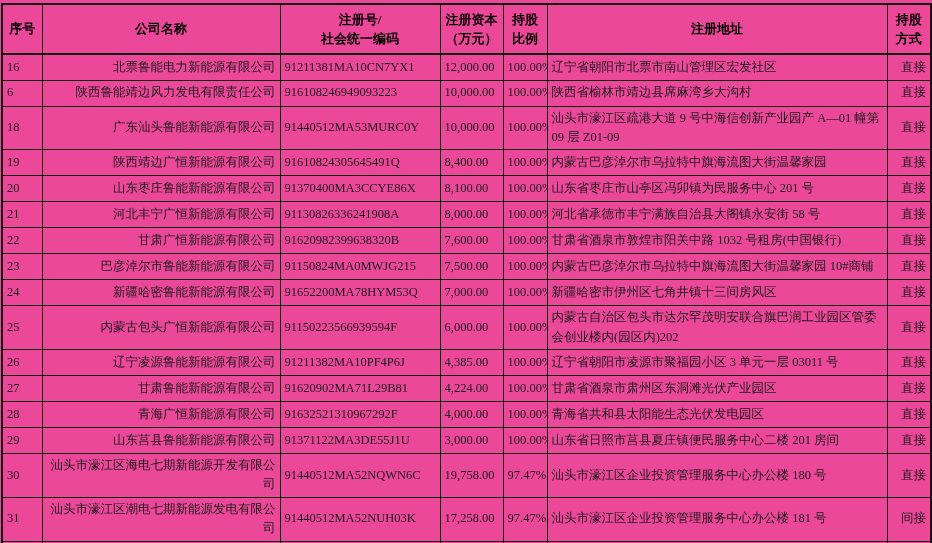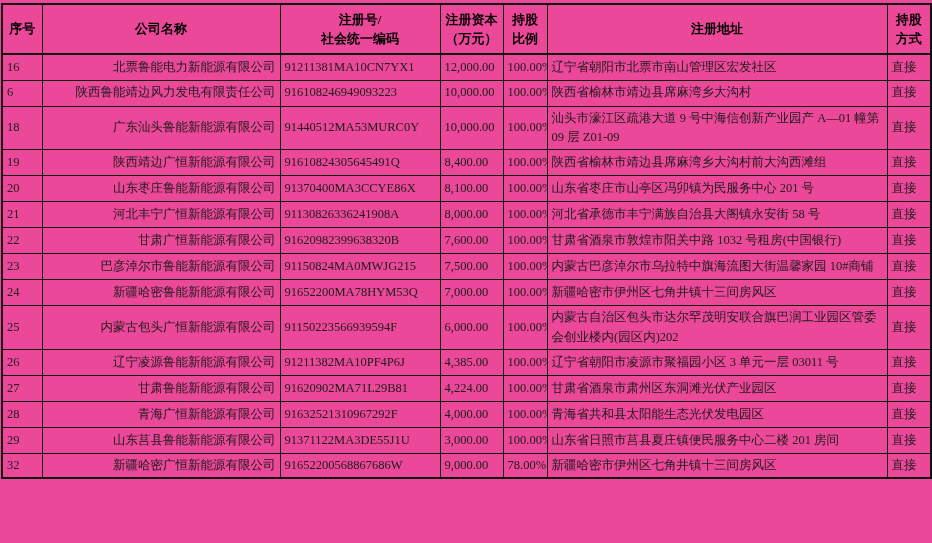--- a/index.html
+++ b/index.html
@@ -44,21 +44,21 @@
   tr.row-normal { height: 26px; }
   tr.row-tall   { height: 42px; }
   tr.row-short  { height: 24px; }
 
   .col-no      { width: 40px;  text-align: left; }
   .col-company { width: 238px; text-align: right; padding-left: 8px; }
   .col-reg     { width: 160px; text-align: left; padding-left: 7px; }
   .col-capital { width: 63px;  text-align: left; padding-right: 5px; }
   .col-ratio   { width: 44px;  text-align: right; padding-right: 3px; }
   .col-address { width: 340px; text-align: left; padding-left: 6px; padding-right: 6px; }
-  .col-method  { width: 44px;  text-align: left; }
+  .col-method  { width: 44px;  text-align: right; }
 
   thead th.col-no, thead th.col-company, thead th.col-reg, thead th.col-capital,
   thead th.col-ratio, thead th.col-address, thead th.col-method {
     text-align: center; padding: 2px;
   }
 </style>
 </head>
 <body>
 
 <div class="page">
@@ -101,21 +101,21 @@
           <td class="col-ratio">100.00%</td>
           <td class="col-address">汕头市濠江区疏港大道 9 号中海信创新产业园产 A—01 幢第 09 层 Z01-09</td>
           <td class="col-method">直接</td>
         </tr>
         <tr class="row-normal">
           <td class="col-no">19</td>
           <td class="col-company">陕西靖边广恒新能源有限公司</td>
           <td class="col-reg">91610824305645491Q</td>
           <td class="col-capital">8,400.00</td>
           <td class="col-ratio">100.00%</td>
-          <td class="col-address">陕西省榆林市靖边县席麻湾乡大沟村前大沟西滩组</td>
+          <td class="col-address">内蒙古巴彦淖尔市乌拉特中旗海流图大街温馨家园</td>
           <td class="col-method">直接</td>
         </tr>
         <tr class="row-normal">
           <td class="col-no">20</td>
           <td class="col-company">山东枣庄鲁能新能源有限公司</td>
           <td class="col-reg">91370400MA3CCYE86X</td>
           <td class="col-capital">8,100.00</td>
           <td class="col-ratio">100.00%</td>
           <td class="col-address">山东省枣庄市山亭区冯卯镇为民服务中心 201 号</td>
           <td class="col-method">直接</td>
@@ -193,20 +193,38 @@
           <td class="col-method">直接</td>
         </tr>
         <tr class="row-normal">
           <td class="col-no">29</td>
           <td class="col-company">山东莒县鲁能新能源有限公司</td>
           <td class="col-reg">91371122MA3DE55J1U</td>
           <td class="col-capital">3,000.00</td>
           <td class="col-ratio">100.00%</td>
           <td class="col-address">山东省日照市莒县夏庄镇便民服务中心二楼 201 房间</td>
           <td class="col-method">直接</td>
+        </tr>
+        <tr class="row-short">
+          <td class="col-no">30</td>
+          <td class="col-company">汕头市濠江区海电七期新能源开发有限公司</td>
+          <td class="col-reg">91440512MA52NQWN6C</td>
+          <td class="col-capital">19,758.00</td>
+          <td class="col-ratio">97.47%</td>
+          <td class="col-address">汕头市濠江区企业投资管理服务中心办公楼 180 号</td>
+          <td class="col-method">直接</td>
+        </tr>
+        <tr class="row-short">
+          <td class="col-no">31</td>
+          <td class="col-company">汕头市濠江区潮电七期新能源发电有限公司</td>
+          <td class="col-reg">91440512MA52NUH03K</td>
+          <td class="col-capital">17,258.00</td>
+          <td class="col-ratio">97.47%</td>
+          <td class="col-address">汕头市濠江区企业投资管理服务中心办公楼 181 号</td>
+          <td class="col-method">间接</td>
         </tr>
         <tr class="row-short">
           <td class="col-no">32</td>
           <td class="col-company">新疆哈密广恒新能源有限公司</td>
           <td class="col-reg">91652200568867686W</td>
           <td class="col-capital">9,000.00</td>
           <td class="col-ratio">78.00%</td>
           <td class="col-address">新疆哈密市伊州区七角井镇十三间房风区</td>
           <td class="col-method">直接</td>
         </tr>

